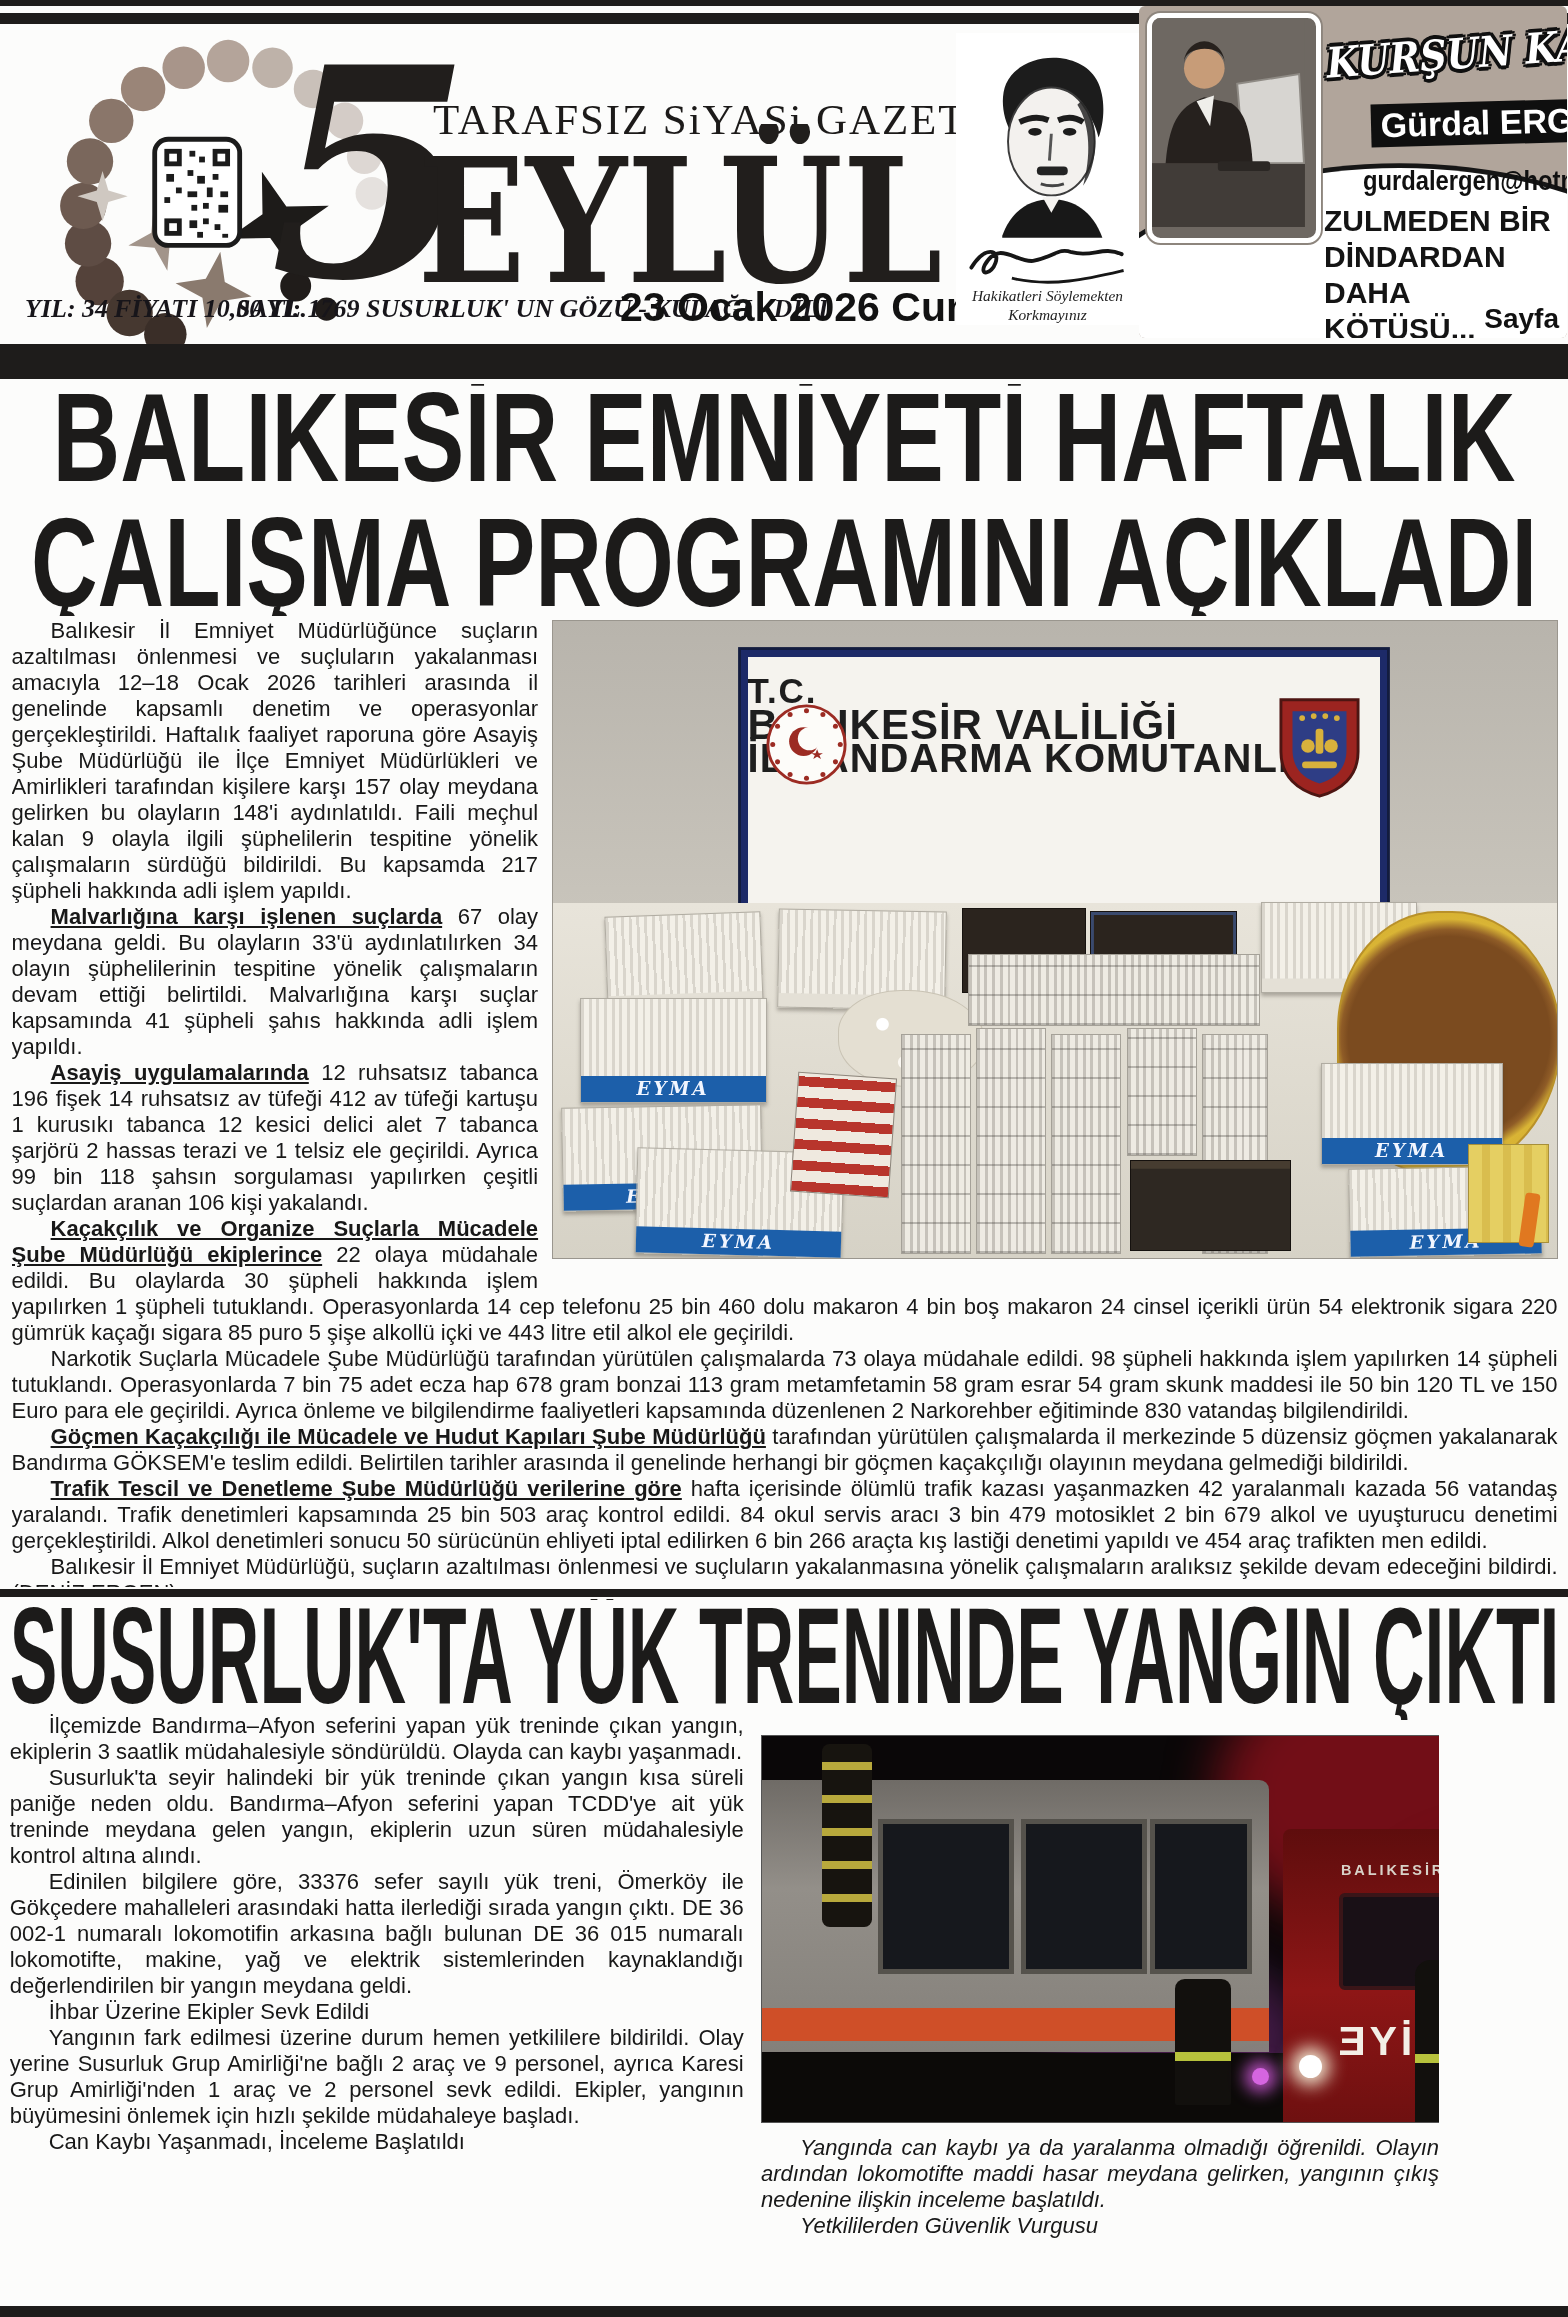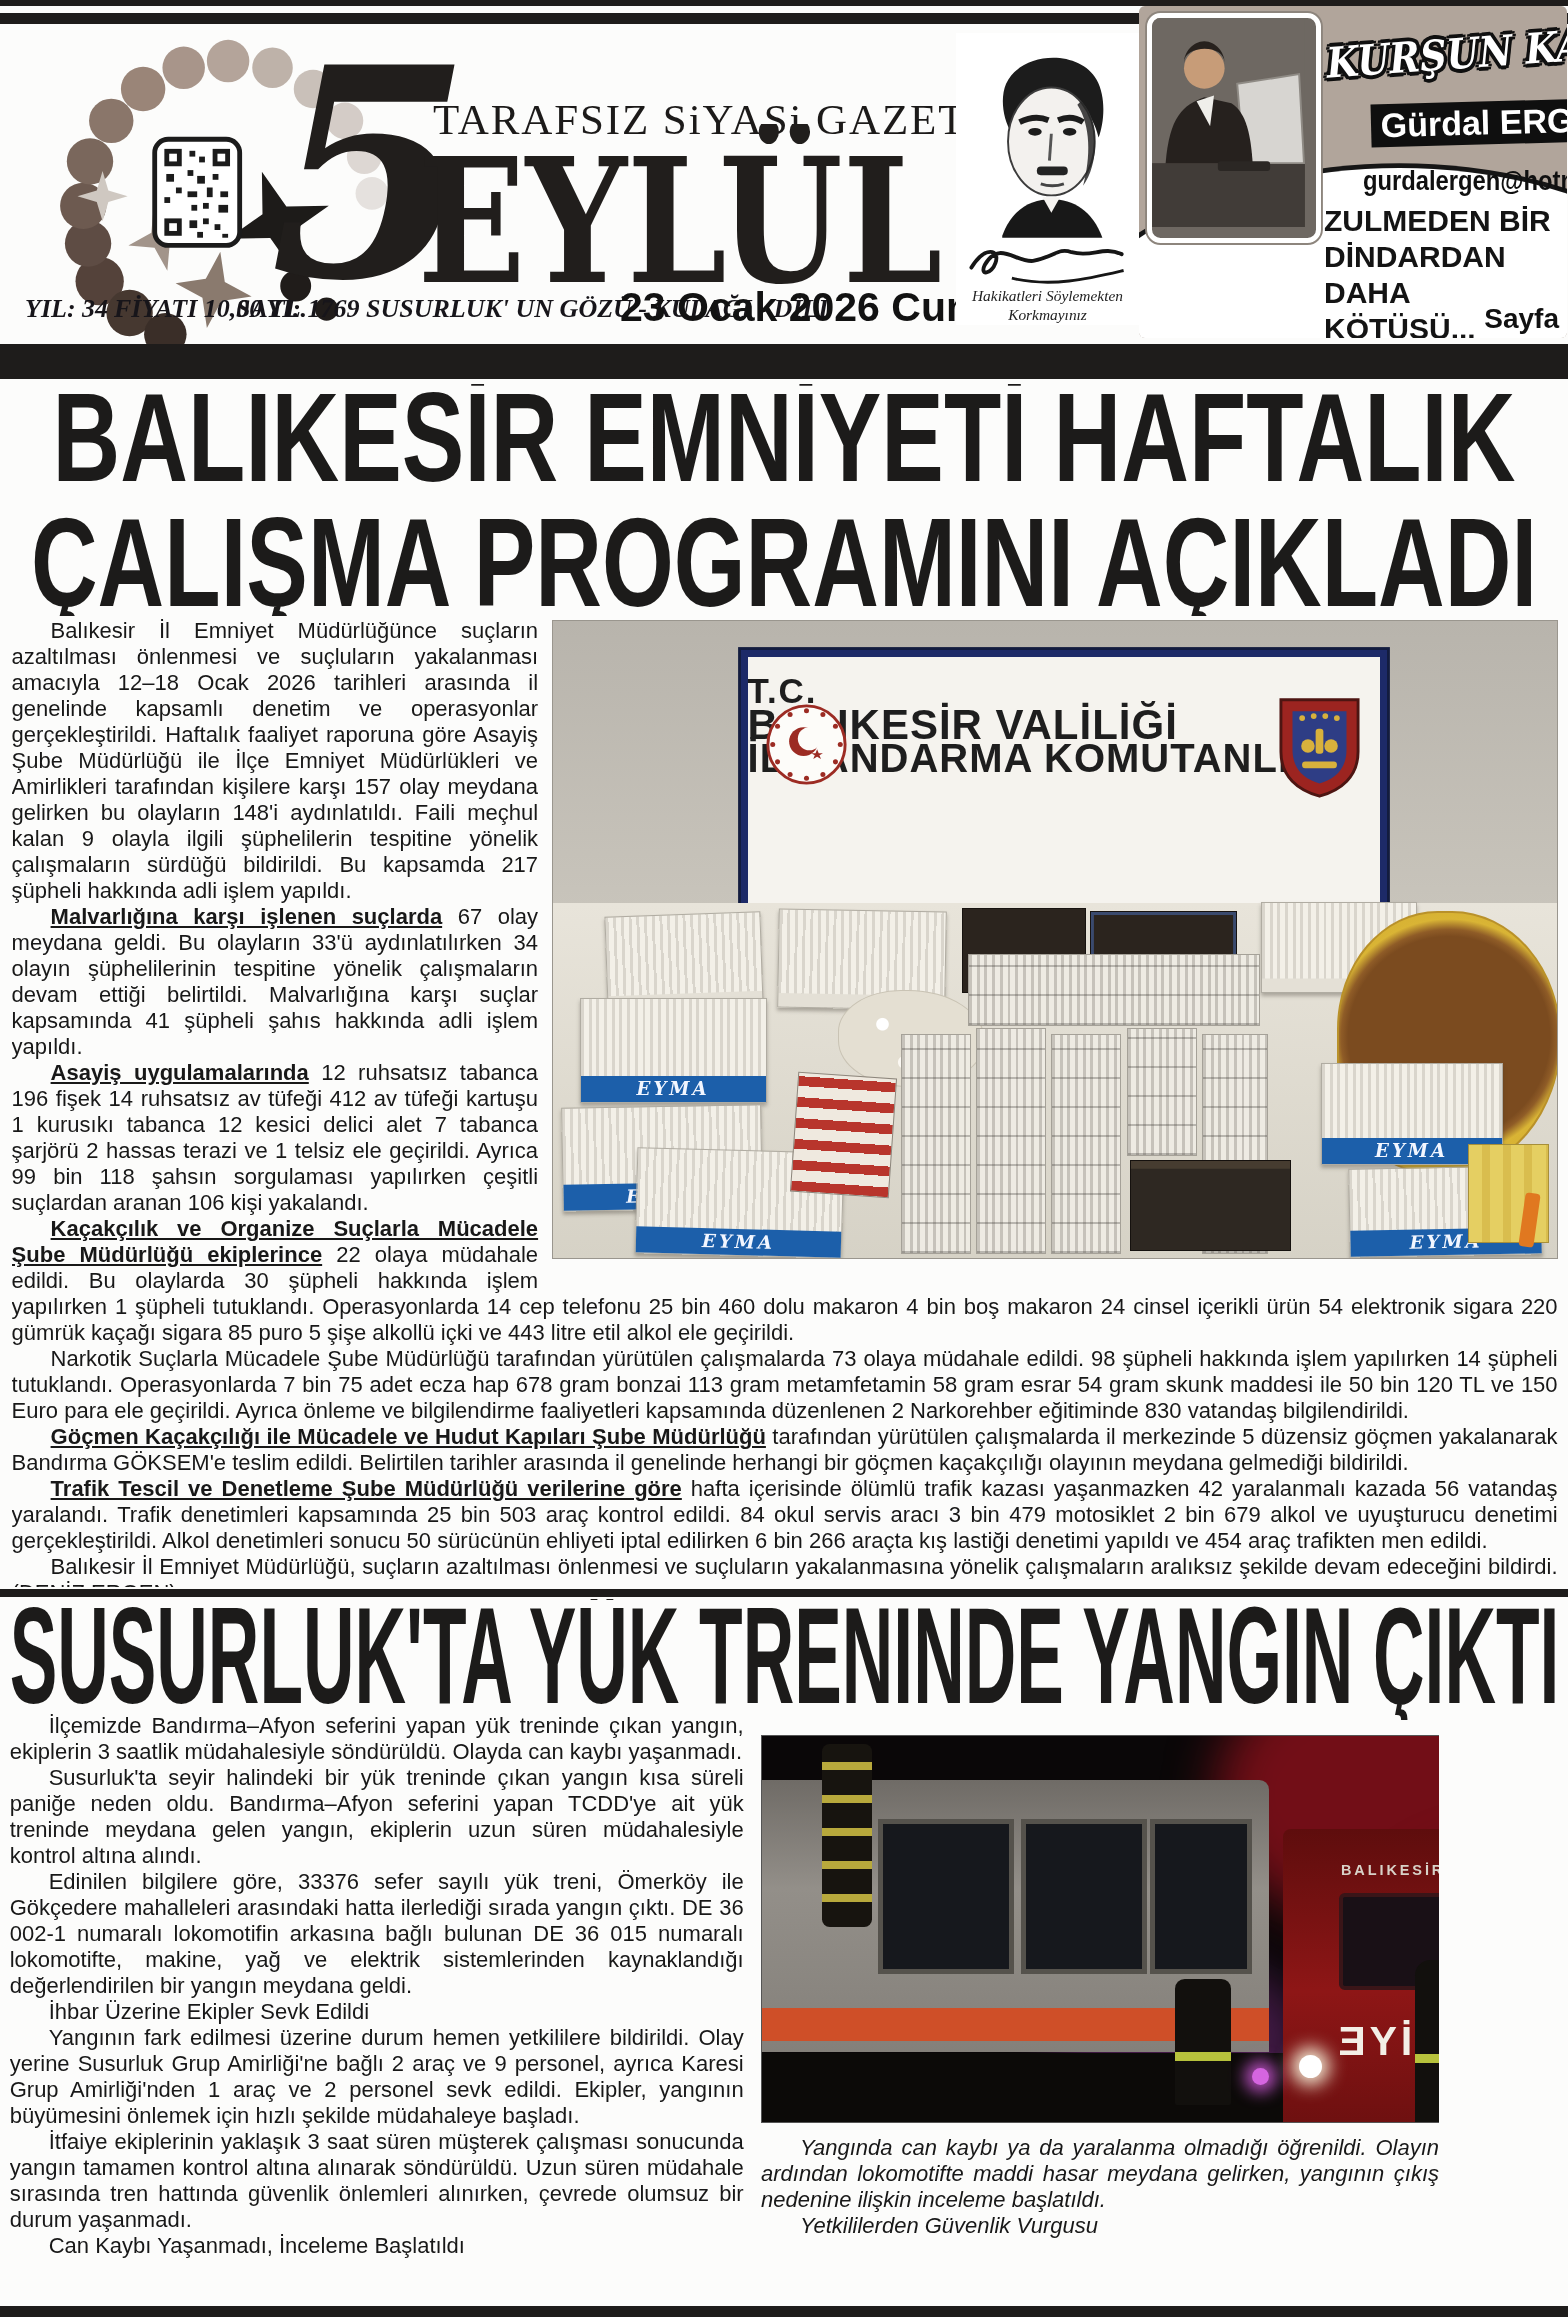--- a/index.html
+++ b/index.html
@@ -369,21 +369,20 @@
   <svg class="headline-svg" style="top:1599px;" width="1569" height="121" viewBox="0 0 1625 125">
     <text x="10" y="108" font-size="142" textLength="1605" lengthAdjust="spacingAndGlyphs">SUSURLUK'TA YÜK TRENİNDE YANGIN ÇIKTI</text>
   </svg>
 
   <div id="a2-left">
     <p class="par"><span>İlçemizde Bandırma–Afyon seferini yapan yük treninde çıkan yangın, ekiplerin 3 saatlik müdahalesiyle söndürüldü. Olayda can kaybı yaşanmadı.</span></p>
     <p class="par"><span>Susurluk'ta seyir halindeki bir yük treninde çıkan yangın kısa süreli paniğe neden oldu. Bandırma–Afyon seferini yapan TCDD'ye ait yük treninde meydana gelen yangın, ekiplerin uzun süren müdahalesiyle kontrol altına alındı.</span></p>
     <p class="par"><span>Edinilen bilgilere göre, 33376 sefer sayılı yük treni, Ömerköy ile Gökçedere mahalleleri arasındaki hatta ilerlediği sırada yangın çıktı. DE 36 002-1 numaralı lokomotifin arkasına bağlı bulunan DE 36 015 numaralı lokomotifte, makine, yağ ve elektrik sistemlerinden kaynaklandığı değerlendirilen bir yangın meydana geldi.</span></p>
     <p class="par"><span>İhbar Üzerine Ekipler Sevk Edildi</span></p>
     <p class="par"><span>Yangının fark edilmesi üzerine durum hemen yetkililere bildirildi. Olay yerine Susurluk Grup Amirliği'ne bağlı 2 araç ve 9 personel, ayrıca Karesi Grup Amirliği'nden 1 araç ve 2 personel sevk edildi. Ekipler, yangının büyümesini önlemek için hızlı şekilde müdahaleye başladı.</span></p>
-    <p class="par"><span>İtfaiye ekiplerinin yaklaşık 3 saat süren müşterek çalışması sonucunda yangın tamamen kontrol altına alınarak söndürüldü. Uzun süren müdahale sırasında tren hattında güvenlik önlemleri alınırken, çevrede olumsuz bir durum yaşanmadı.</span></p>
     <p class="par"><span>Can Kaybı Yaşanmadı, İnceleme Başlatıldı</span></p>
   </div>
 
   <div id="a2-right">
 
     <div id="photo2">
       <div class="glow" id="glow-red"></div>
       <div class="glow" id="glow-red2"></div>
       <div class="glow" id="glow-purple"></div>
       <div id="train">

